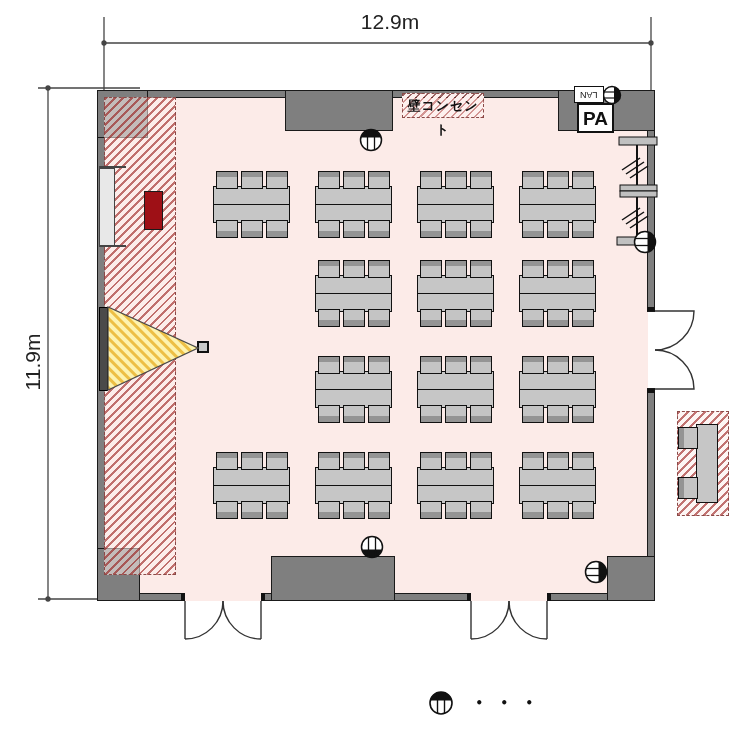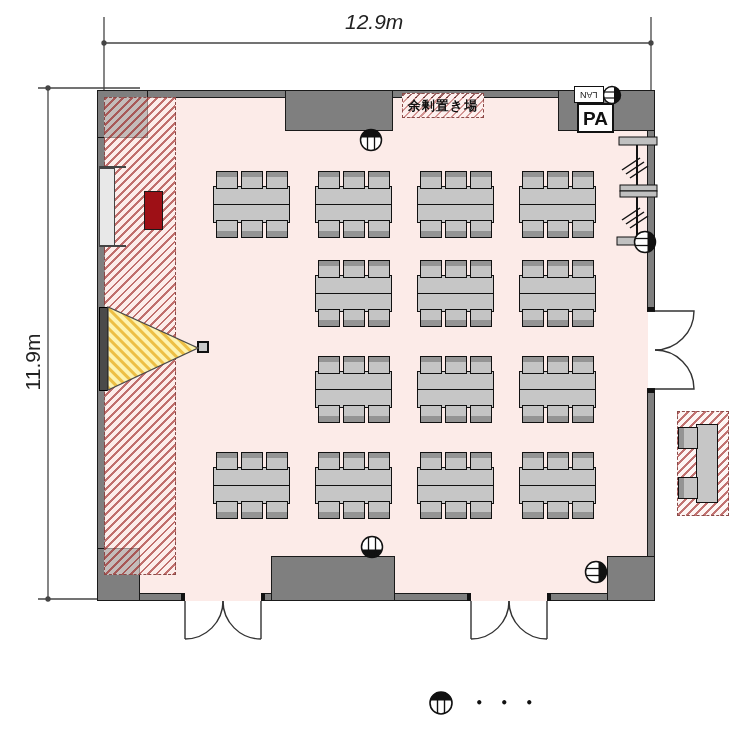--- a/index.html
+++ b/index.html
@@ -29,21 +29,21 @@
   .chair{position:absolute;width:20px;height:16px;border:1px solid #111;}
   .chair.top{top:-15px;background:linear-gradient(#949494 0 5px,#c4c4c4 5px);}
   .chair.bottom{bottom:-15px;background:linear-gradient(#c4c4c4 0 10px,#949494 10px);}
   
   .reception{left:677px;top:411px;width:52px;height:105px;border:1px dashed #8a4a48;z-index:3;}
   .rtable{left:696px;top:424px;width:22px;height:79px;background:#c6c6c6;border:1px solid #111;z-index:4;}
   .rchair{width:20px;height:22px;border:1px solid #111;z-index:4;
           background:linear-gradient(90deg,#949494 0 5px,#c4c4c4 5px);}
   
   .dim{color:#222;font-size:21px;z-index:6;}
-  .dim-w{left:345px;top:10px;width:90px;font-style:italic;}
+  .dim-w{left:345px;top:10px;width:90px;text-align:center;}
   .dim-h{left:-12px;top:350px;width:90px;text-align:center;transform:rotate(-90deg);}
   .storage{left:402px;top:93px;width:82px;height:25px;border:1px dashed #8a4a48;z-index:6;
            background:repeating-linear-gradient(135deg,rgba(178,80,78,.55) 0 1.5px,#fdf0ee 1.5px 5.5px);
            color:#111;font-size:13px;font-weight:bold;text-align:center;line-height:24px;letter-spacing:1px;}
   .lanbox{left:574px;top:86px;width:30px;height:17px;background:#fff;border:1px solid #111;z-index:6;
           font-size:9px;color:#111;text-align:center;line-height:15px;}
   .lanbox span{display:inline-block;transform:rotate(180deg);}
   .pabox{left:577px;top:103px;width:37px;height:30px;background:#fff;border:2px solid #111;z-index:6;
          font-size:19px;font-weight:bold;color:#111;text-align:center;line-height:27px;}
   
@@ -307,21 +307,21 @@
     <g>
       <circle cx="612" cy="95" r="8.5" fill="#fff" stroke="#111" stroke-width="1.5"></circle>
       <path d="M614,86.7 A8.5,8.5 0 0 1 614,103.3 Z" fill="#111"></path>
       <line x1="604" y1="92" x2="620" y2="92" stroke="#111" stroke-width="1.2"></line>
       <line x1="604" y1="98" x2="620" y2="98" stroke="#111" stroke-width="1.2"></line>
     </g>
   </svg>
 
   <div class="abs dim dim-w">12.9m</div>
   <div class="abs dim dim-h">11.9m</div>
-  <div class="abs storage">余剰置き場</div>
+  <div class="abs storage">壁コンセント</div>
   <div class="abs lanbox"><span>LAN</span></div>
   <div class="abs pabox">PA</div>
 
   <div class="abs legend">
     <svg width="26" height="26" viewBox="0 0 26 26">
       <circle cx="13" cy="13" r="11" fill="#fff" stroke="#111" stroke-width="1.6"></circle>
       <path d="M2.3,10.4 A11,11 0 0 1 23.7,10.4 Z" fill="#111"></path>
       <line x1="9.5" y1="2.6" x2="9.5" y2="23.4" stroke="#111" stroke-width="1.4"></line>
       <line x1="16.5" y1="2.6" x2="16.5" y2="23.4" stroke="#111" stroke-width="1.4"></line>
     </svg>

